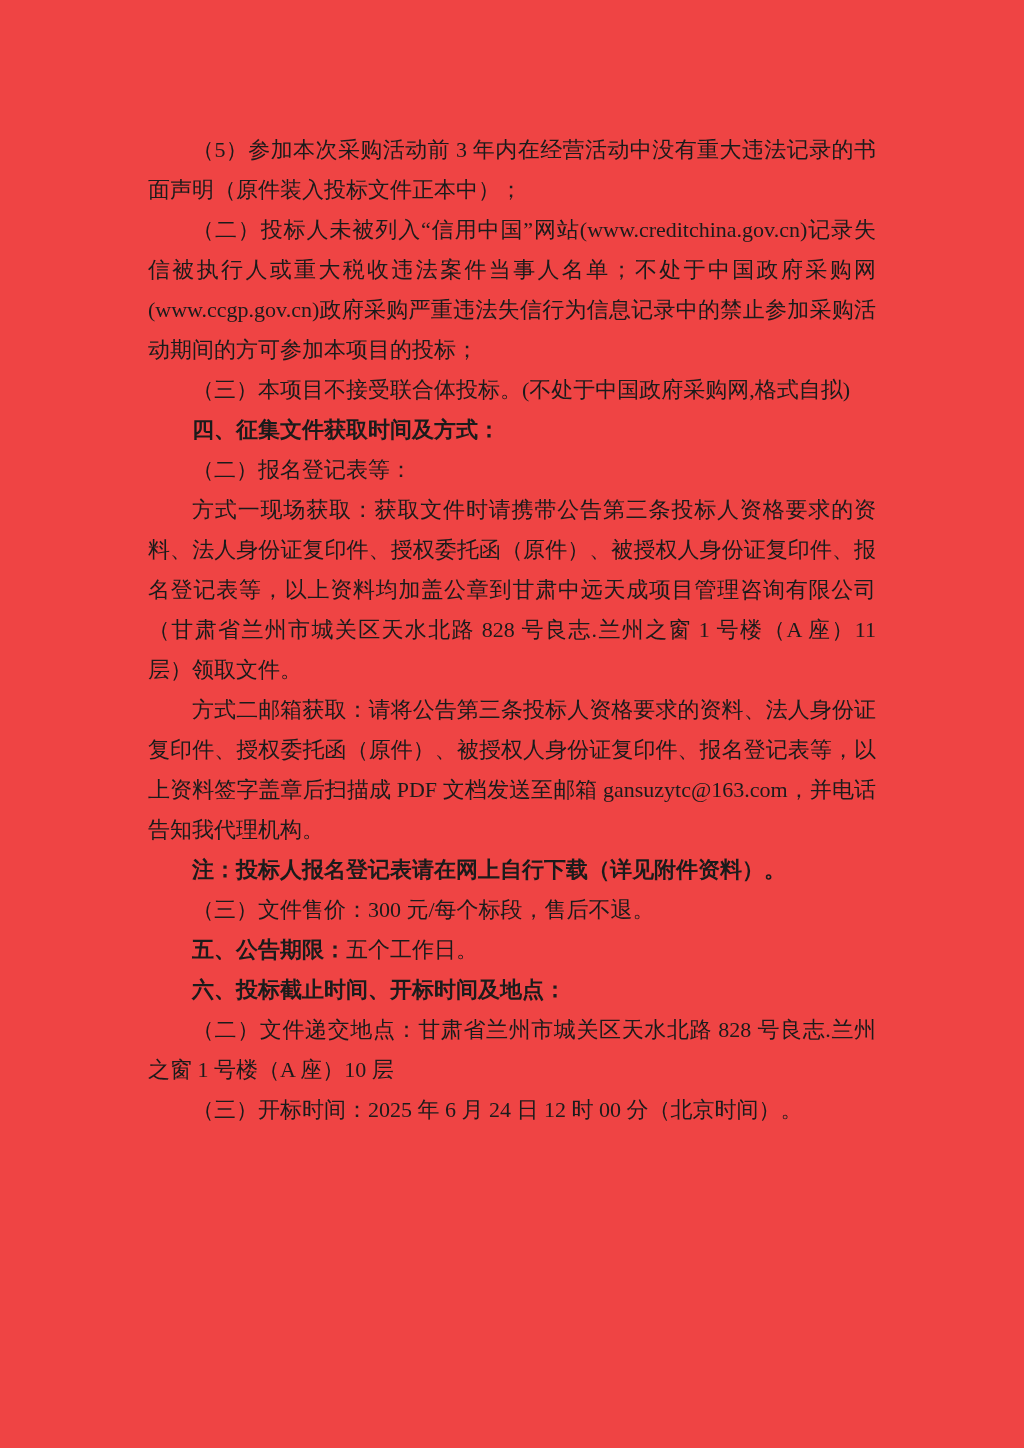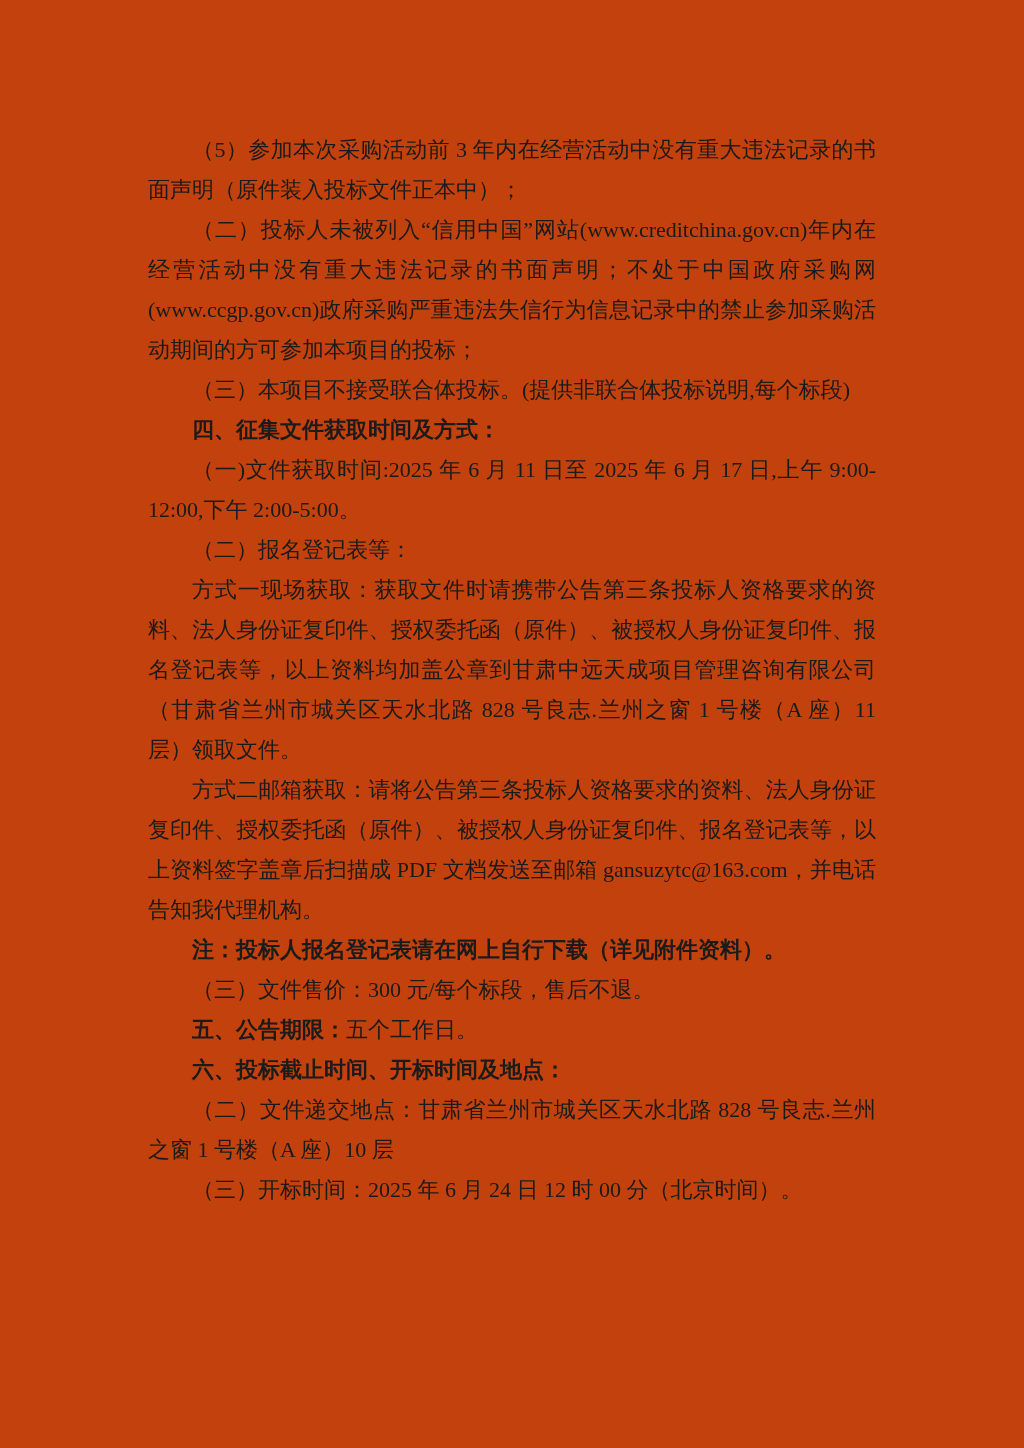--- a/index.html
+++ b/index.html
@@ -13,21 +13,21 @@
     height: 1448px;
     position: relative;
     font-family: "Liberation Serif", "DejaVu Serif", serif;
   }
   .page {
     position: absolute;
     left: 0;
     top: 0;
     width: 1024px;
     height: 1448px;
-    background: #c2410c;
+    background: #ef4444;
     overflow: hidden;
   }
   .doc-body {
     position: absolute;
     left: 148px;
     top: 130px;
     width: 728px;
     color: #1b1b1b;
     font-size: 22px;
     line-height: 40px;
@@ -43,24 +43,23 @@
   .run-bold {
     font-weight: bold;
   }
 </style>
 </head>
 <body>
 
 <div class="page">
   <div class="doc-body" id="doc-body" style="color: rgb(27, 27, 27);">
       <p><span class="run-regular">（5）参加本次采购活动前 3 年内在经营活动中没有重大违法记录的书面声明（原件装入投标文件正本中）；</span></p>
-      <p><span class="run-regular">（二）投标人未被列入“信用中国”网站(www.creditchina.gov.cn)年内在经营活动中没有重大违法记录的书面声明；不处于中国政府采购网(www.ccgp.gov.cn)政府采购严重违法失信行为信息记录中的禁止参加采购活动期间的方可参加本项目的投标；</span></p>
-      <p><span class="run-regular">（三）本项目不接受联合体投标。(提供非联合体投标说明,每个标段)</span></p>
+      <p><span class="run-regular">（二）投标人未被列入“信用中国”网站(www.creditchina.gov.cn)记录失信被执行人或重大税收违法案件当事人名单；不处于中国政府采购网(www.ccgp.gov.cn)政府采购严重违法失信行为信息记录中的禁止参加采购活动期间的方可参加本项目的投标；</span></p>
+      <p><span class="run-regular">（三）本项目不接受联合体投标。(不处于中国政府采购网,格式自拟)</span></p>
       <p><span class="run-bold">四、征集文件获取时间及方式：</span></p>
-      <p><span class="run-regular">（一)文件获取时间:2025 年 6 月 11 日至 2025 年 6 月 17 日,上午 9:00-12:00,下午 2:00-5:00。</span></p>
       <p><span class="run-regular">（二）报名登记表等：</span></p>
       <p><span class="run-regular">方式一现场获取：获取文件时请携带公告第三条投标人资格要求的资料、法人身份证复印件、授权委托函（原件）、被授权人身份证复印件、报名登记表等，以上资料均加盖公章到甘肃中远天成项目管理咨询有限公司（甘肃省兰州市城关区天水北路 828 号良志.兰州之窗 1 号楼（A 座）11 层）领取文件。</span></p>
       <p><span class="run-regular">方式二邮箱获取：请将公告第三条投标人资格要求的资料、法人身份证复印件、授权委托函（原件）、被授权人身份证复印件、报名登记表等，以上资料签字盖章后扫描成 PDF 文档发送至邮箱 gansuzytc@163.com，并电话告知我代理机构。</span></p>
       <p><span class="run-bold">注：投标人报名登记表请在网上自行下载（详见附件资料）。</span></p>
       <p><span class="run-regular">（三）文件售价：300 元/每个标段，售后不退。</span></p>
       <p><span class="run-bold">五、公告期限：</span><span class="run-regular">五个工作日。</span></p>
       <p><span class="run-bold">六、投标截止时间、开标时间及地点：</span></p>
       <p><span class="run-regular">（二）文件递交地点：甘肃省兰州市城关区天水北路 828 号良志.兰州之窗 1 号楼（A 座）10 层</span></p>
       <p><span class="run-regular">（三）开标时间：2025 年 6 月 24 日 12 时 00 分（北京时间）。</span></p>
     </div>

